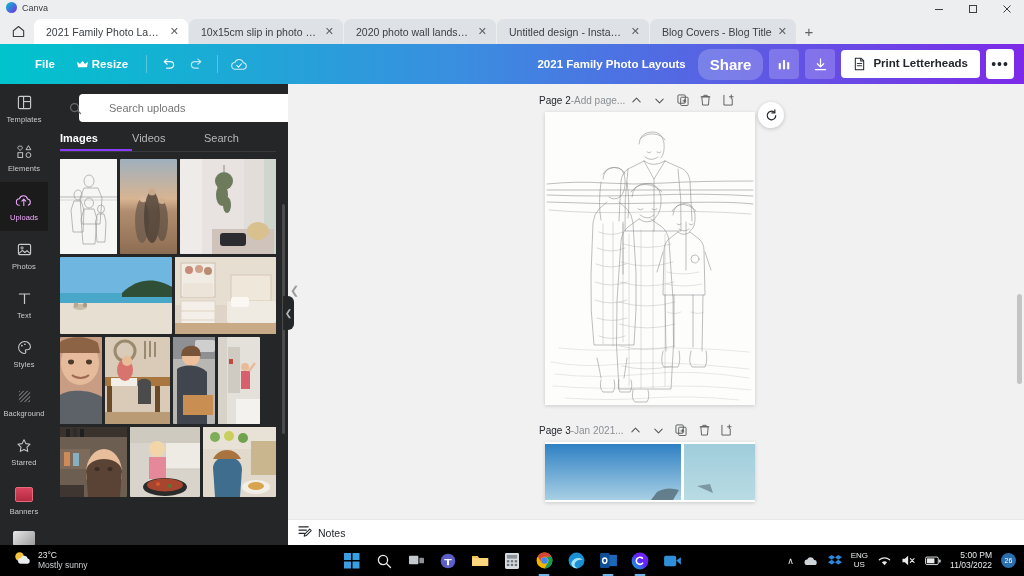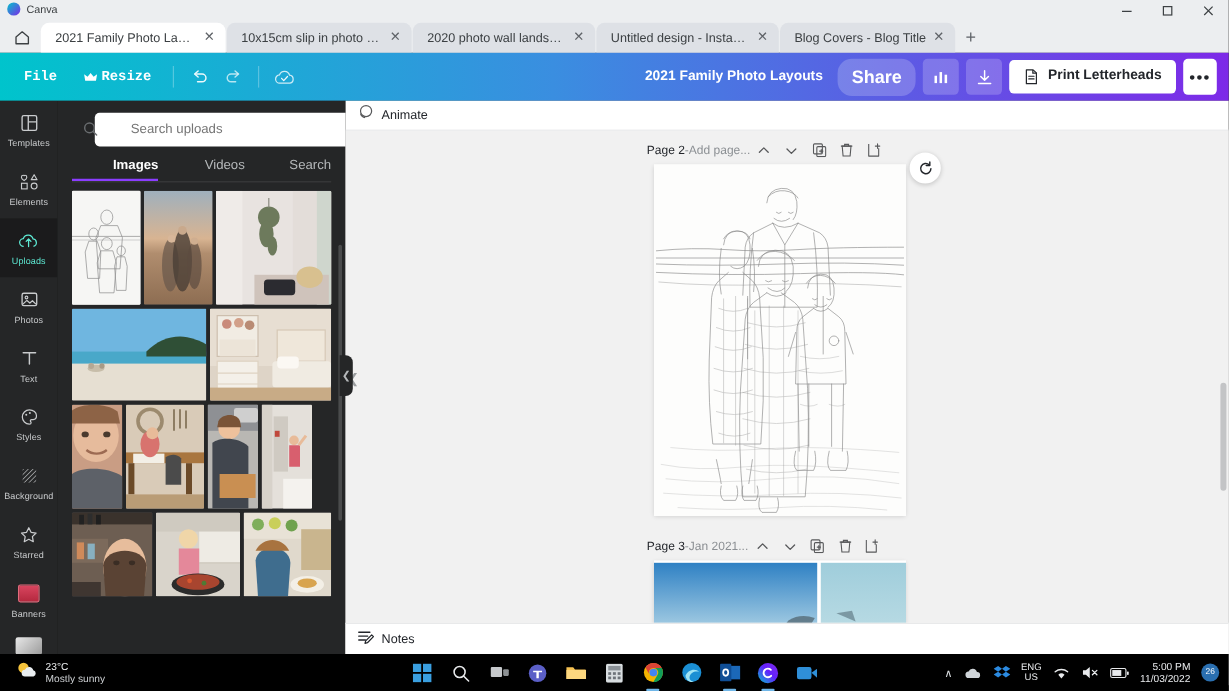--- a/index.html
+++ b/index.html
@@ -33,62 +33,62 @@
   .tab.active { background:#fff; }
   .tab-label { white-space:nowrap; overflow:hidden; text-overflow:ellipsis; flex:1; }
   .tab-close { font-size:11px; color:#5f6368; line-height:1; flex:0 0 auto; }
   .newtab { width:26px; height:25px; display:flex; align-items:center; justify-content:center;
      font-size:15px; color:#5f6368; font-weight:300; }
 
   
   .canva-bar { position:absolute; top:44px; left:0; width:1024px; height:40px;
      background:linear-gradient(90deg,#00c4cc 0%,#3a8ee0 45%,#7d2ae8 100%);
      display:flex; align-items:center; color:#fff; }
-  .ct-left { display:flex; align-items:center; gap:2px; padding-left:10px;font-family:Liberation Mono, monospace; }
+  .ct-left { display:flex; align-items:center; gap:2px; padding-left:25px; }
   .ct-item { font-size:11.5px; font-weight:bold; color:#fff; padding:6px 10px; border-radius:4px;
      display:flex; align-items:center; gap:4px; }
   .ct-icon { width:26px; height:26px; display:flex; align-items:center; justify-content:center;
      border-radius:4px; opacity:.92; }
   .ct-sep { width:1px; height:18px; background:rgba(255,255,255,.28); margin:0 6px; }
   .ct-right { margin-left:auto; display:flex; align-items:center; gap:6px; padding-right:10px; }
   .doc-title { font-size:11.5px; font-weight:bold; margin-right:6px; }
   .pill { background:rgba(255,255,255,.2); border-radius:12px; font-size:15px; font-weight:bold;
      padding:7px 12px; display:flex; align-items:center; }
   .sqbtn { width:30px; height:30px; background:rgba(255,255,255,.2); border-radius:4px;
      display:flex; align-items:center; justify-content:center; }
   .whitebtn { background:#fff; color:#23262b; border-radius:4px; font-size:11.5px; font-weight:bold;
      padding:7px 12px; display:flex; align-items:flex-start; gap:7px; }
   .dots { width:28px; height:30px; background:#fff; color:#23262b; border-radius:4px;
      display:flex; align-items:center; justify-content:center; font-size:14px; letter-spacing:1px;}
 
   
   .rail { position:absolute; top:84px; left:0; width:48px; height:461px; background:#252627; }
   .rail-item { height:49px; display:flex; flex-direction:column; align-items:center;
      justify-content:center; gap:3px; color:#c9cbcd; }
-  .rail-item.active { background:#1b1b1c; color:#5eead4; }
+  .rail-item.active { background:#1b1b1c; color:#f0abfc; }
   .rail-label { font-size:7.5px; letter-spacing:.1px; }
   .rail-ico { height:19px; display:flex; align-items:center; justify-content:center; }
   .rail-banner { width:18px; height:15px; border-radius:2px;
      background:linear-gradient(180deg,#d9455f 0%,#b5293f 100%);
      border:1px solid #e46a7c; }
   .rail-gray { width:22px; height:15px; border-radius:2px;
      background:linear-gradient(135deg,#e8e8e8,#9a9a9a); margin-top:6px; }
 
   
   .panel { position:absolute; top:84px; left:48px; width:240px; height:461px; background:#252627;
      overflow:hidden; }
   .search-wrap { margin:10px 12px 0 12px; position:relative; }
   .search-input { width:100%; height:28px; border-radius:4px; border:none; background:#fff;
      padding:0 10px 0 30px; font-size:11px; color:#5a5d60; font-family:"Liberation Sans",sans-serif;margin-left:19px; }
   .search-ico { position:absolute; left:9px; top:7px; }
   .upload-btn { margin:9px 12px 0 12px; height:30px; background:#8b3dff; color:#fff; border:none;
      border-radius:4px; font-size:11.5px; font-weight:bold; width:calc(100% - 24px); cursor:pointer;
      font-family:"Liberation Sans",sans-serif; }
   .tabs { margin:10px 12px 0 12px; display:flex; }
-  .ptab { flex:1; text-align:right; font-size:11px; color:#b5b8ba; padding-bottom:7px; }
+  .ptab { flex:1; text-align:left; font-size:11px; color:#b5b8ba; padding-bottom:7px; }
   .ptab.active { color:#fff; font-weight:bold; box-shadow:inset 0 -2px 0 #8b3dff; }
   .tabs-line { margin:0 12px; height:1px; background:#3a3b3c; }
   .grid { position:relative; margin:7px 0 0 12px; width:216px; }
   .grow { display:flex; gap:3px; margin-bottom:3px; }
   .cell { overflow:hidden; border-radius:1px; background:#3a3b3c; position:relative; }
   .panel-scroll { position:absolute; right:3px; top:120px; width:3px; height:230px;
      background:#4a4b4c; border-radius:2px; }
   .collapse-handle { position:absolute; left:283px; top:296px; width:11px; height:34px;
      background:#252627; border-radius:0 6px 6px 0; display:flex; align-items:center;
      justify-content:center; color:#b5b8ba; font-size:9px; z-index:5; }
@@ -562,29 +562,20 @@
             <ellipse cx="53" cy="59" rx="8" ry="4" fill="#d8a44f"></ellipse>
           </svg>
         </div>
       </div>
     </div>
     <div class="panel-scroll"></div>
   </div>
   <div class="collapse-handle">❮</div>
 
   <div class="editor">
-    <div class="animate-bar">
-      <span>
-        <svg width="13" height="13" viewBox="0 0 14 14">
-            <ellipse cx="7.6" cy="6" rx="5" ry="5" fill="none" stroke="#58595b" stroke-width="1.1"></ellipse>
-            <path d="M2.6 8.2a5 5 0 0 0 4.2 3.6" fill="none" stroke="#58595b" stroke-width="1.1"></path>
-          </svg>
-      </span>
-      <span class="animate-label">Animate</span>
-    </div>
 
     <div class="canvas-area">
 
       <div class="page-head" style="left:251px;top:6px">
         <span class="page-name">Page 2</span>
         <span class="page-sub"> - </span>
         <span class="page-sub">Add page...</span>
         <span class="ph-btn">
           <svg width="11" height="11" viewBox="0 0 12 12">
               <path d="M2 7.5L6 3.5l4 4" fill="none" stroke="#58595b" stroke-width="1.2" stroke-linecap="round" stroke-linejoin="round"></path>

